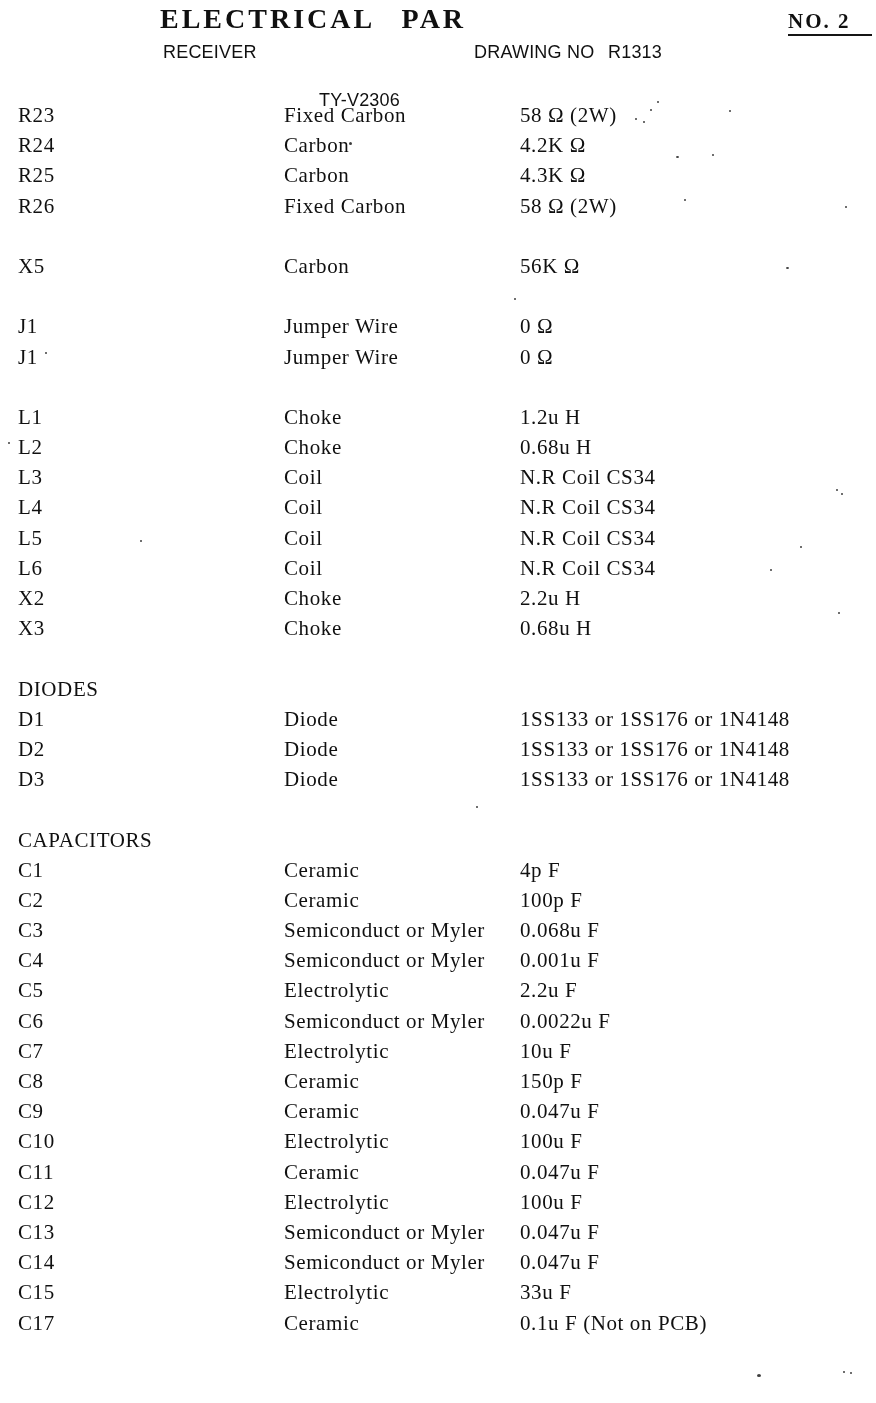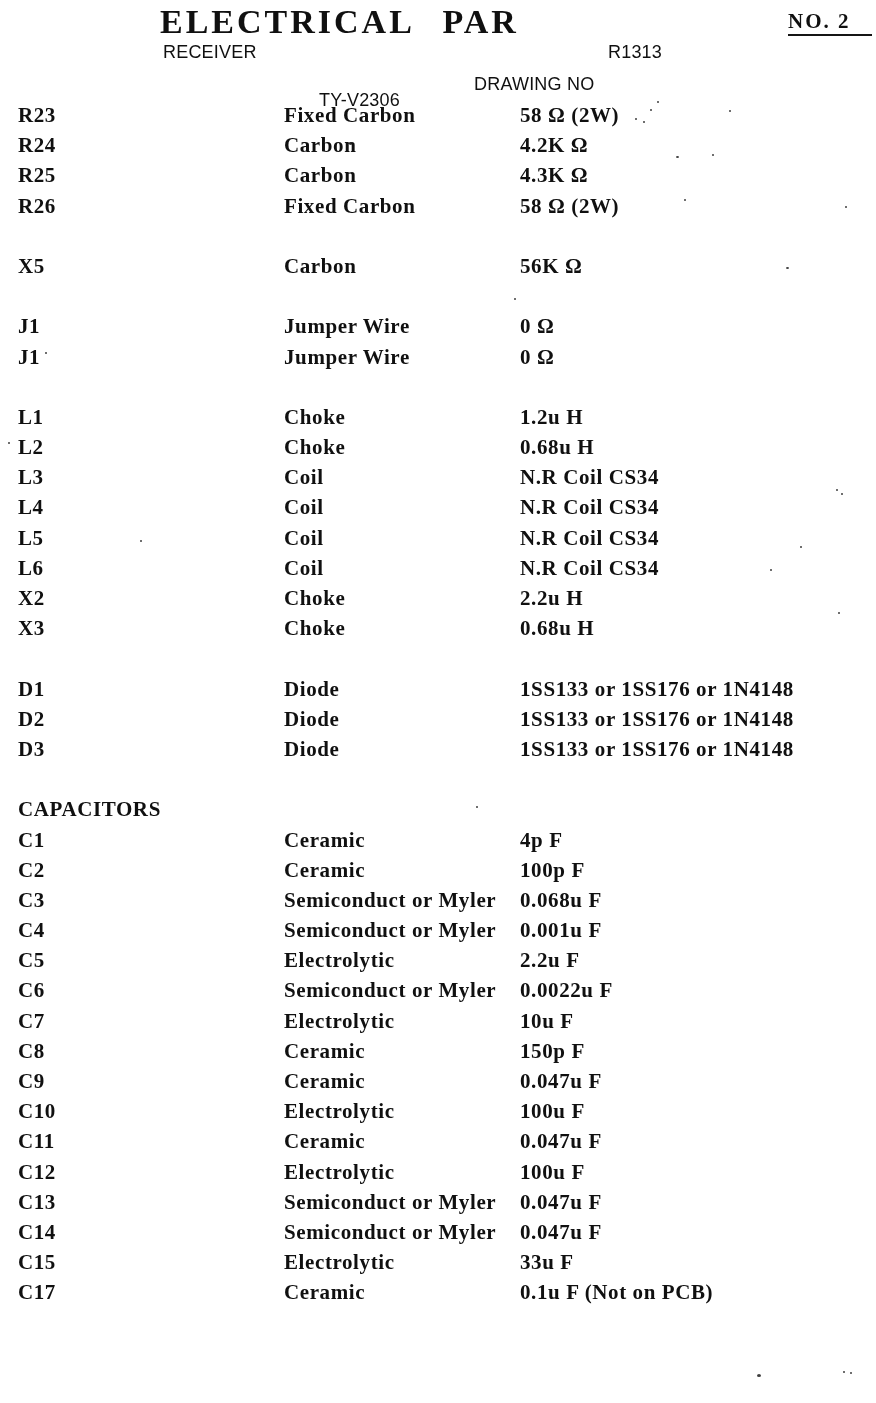--- a/index.html
+++ b/index.html
@@ -6,38 +6,38 @@
   body{
     width:876px;height:1403px;background:#ffffff;
     font-family:"Liberation Serif",serif;color:#101010;
     -webkit-font-smoothing:antialiased;
   }
   .page{position:relative;width:876px;height:1403px;overflow:hidden;background:#fff;}
 
   
   .title{
     position:absolute;left:160px;top:3px;
-    font-size:34px;font-weight:bold;letter-spacing:3px;word-spacing:18px;
+    font-size:28px;font-weight:bold;letter-spacing:3px;word-spacing:18px;
     white-space:nowrap;
   }
   .pageno{
     position:absolute;left:788px;top:9px;width:84px;
     font-size:21px;font-weight:bold;letter-spacing:2px;
     border-bottom:2px solid #151515;
     white-space:nowrap;
   }
   .sub span{
     position:absolute;top:42px;
     font-family:"Liberation Sans",sans-serif;font-weight:normal;font-size:18px;
     letter-spacing:0.2px;white-space:nowrap;
   }
-  .s-receiver{left:163px;} .s-model{left:319px;margin-top:48px;} .s-drawlabel{left:474px;margin-top:32px;} .s-drawno{left:608px;}
+  .s-receiver{left:163px;} .s-model{left:319px;margin-top:48px;} .s-drawlabel{left:474px;} .s-drawno{left:608px;}
 
   
-  .list{position:absolute;left:0;top:100px;width:703px;font-weight:bold;}
+  .list{position:absolute;left:0;top:100px;width:703px;}
   .line{position:relative;height:30.2px;line-height:30.2px;font-size:21px;letter-spacing:0.6px;white-space:nowrap;}
   .c{position:absolute;top:0;}
   .c.ref{left:18px;}
   .c.type{left:284px;text-align:right;}
   .c.val{left:520px;}
   .c.head{left:18px;}
 
   
   .speck{position:absolute;background:#1c1c1c;border-radius:50%;opacity:.85;}
 </style>
@@ -130,20 +130,23 @@
         <span class="c ref">X2</span>
         <span class="c type">Choke</span>
         <span class="c val">2.2u H</span>
       </div>
       <div class="line">
         <span class="c ref">X3</span>
         <span class="c type">Choke</span>
         <span class="c val">0.68u H</span>
       </div>
       <div class="line"></div>
+      <div class="line">
+        <span class="c head">DIODES</span>
+      </div>
       <div class="line">
         <span class="c ref">D1</span>
         <span class="c type">Diode</span>
         <span class="c val">1SS133 or 1SS176 or 1N4148</span>
       </div>
       <div class="line">
         <span class="c ref">D2</span>
         <span class="c type">Diode</span>
         <span class="c val">1SS133 or 1SS176 or 1N4148</span>
       </div>

